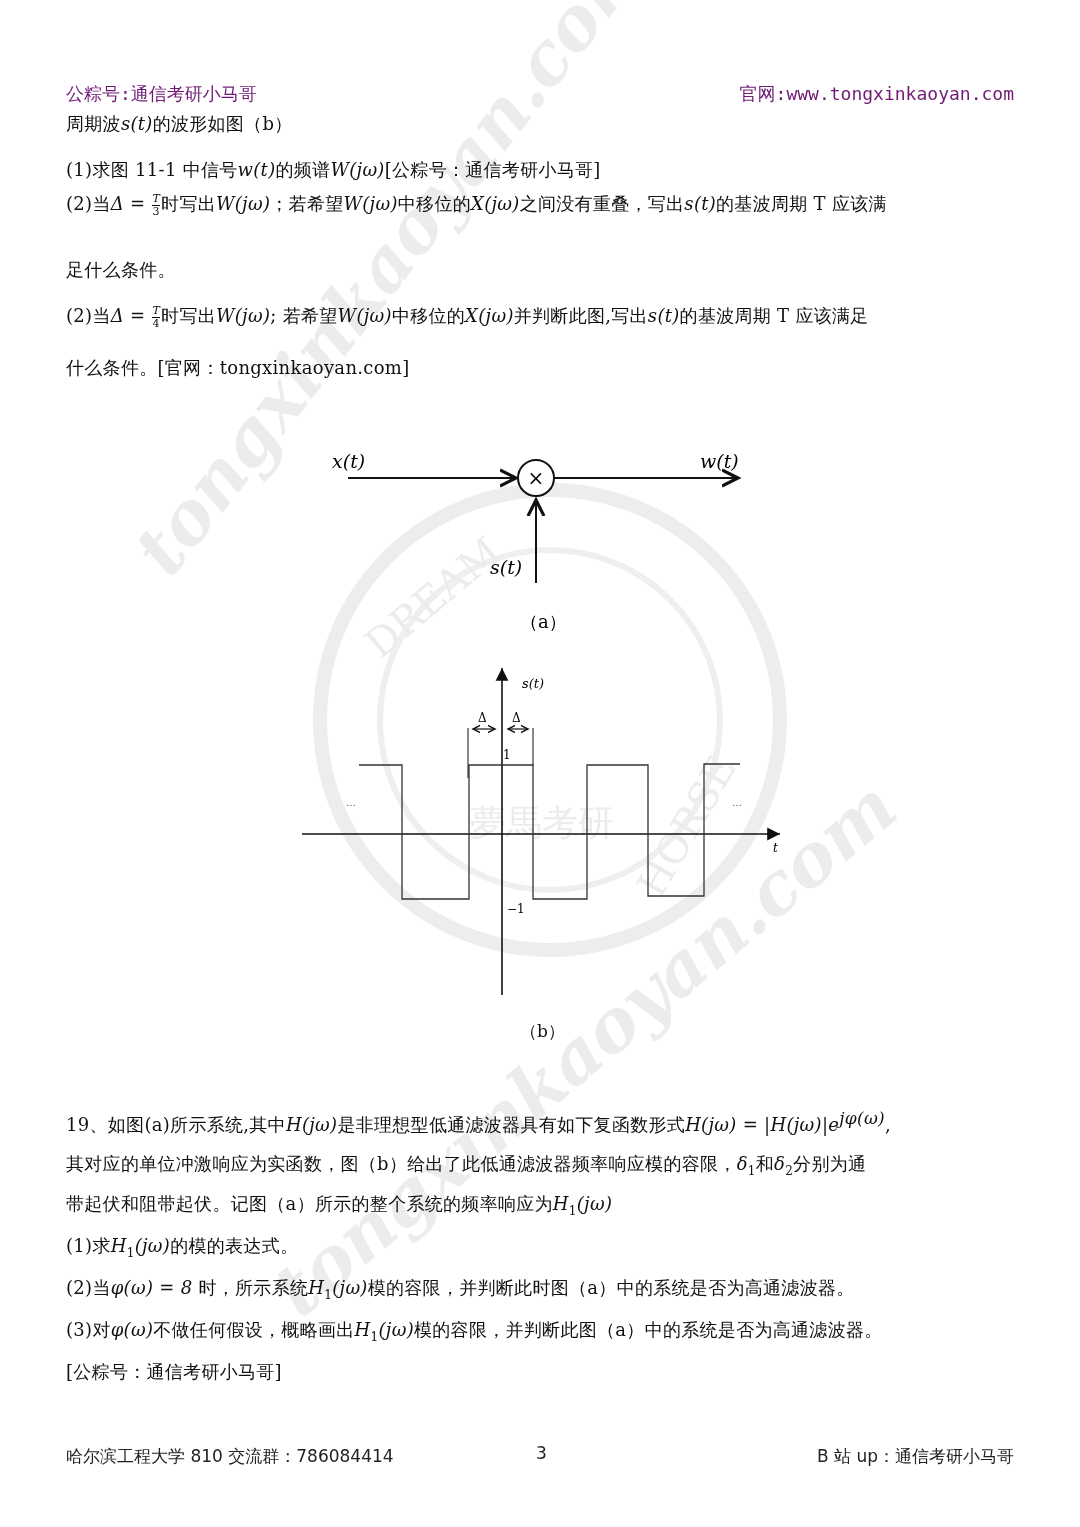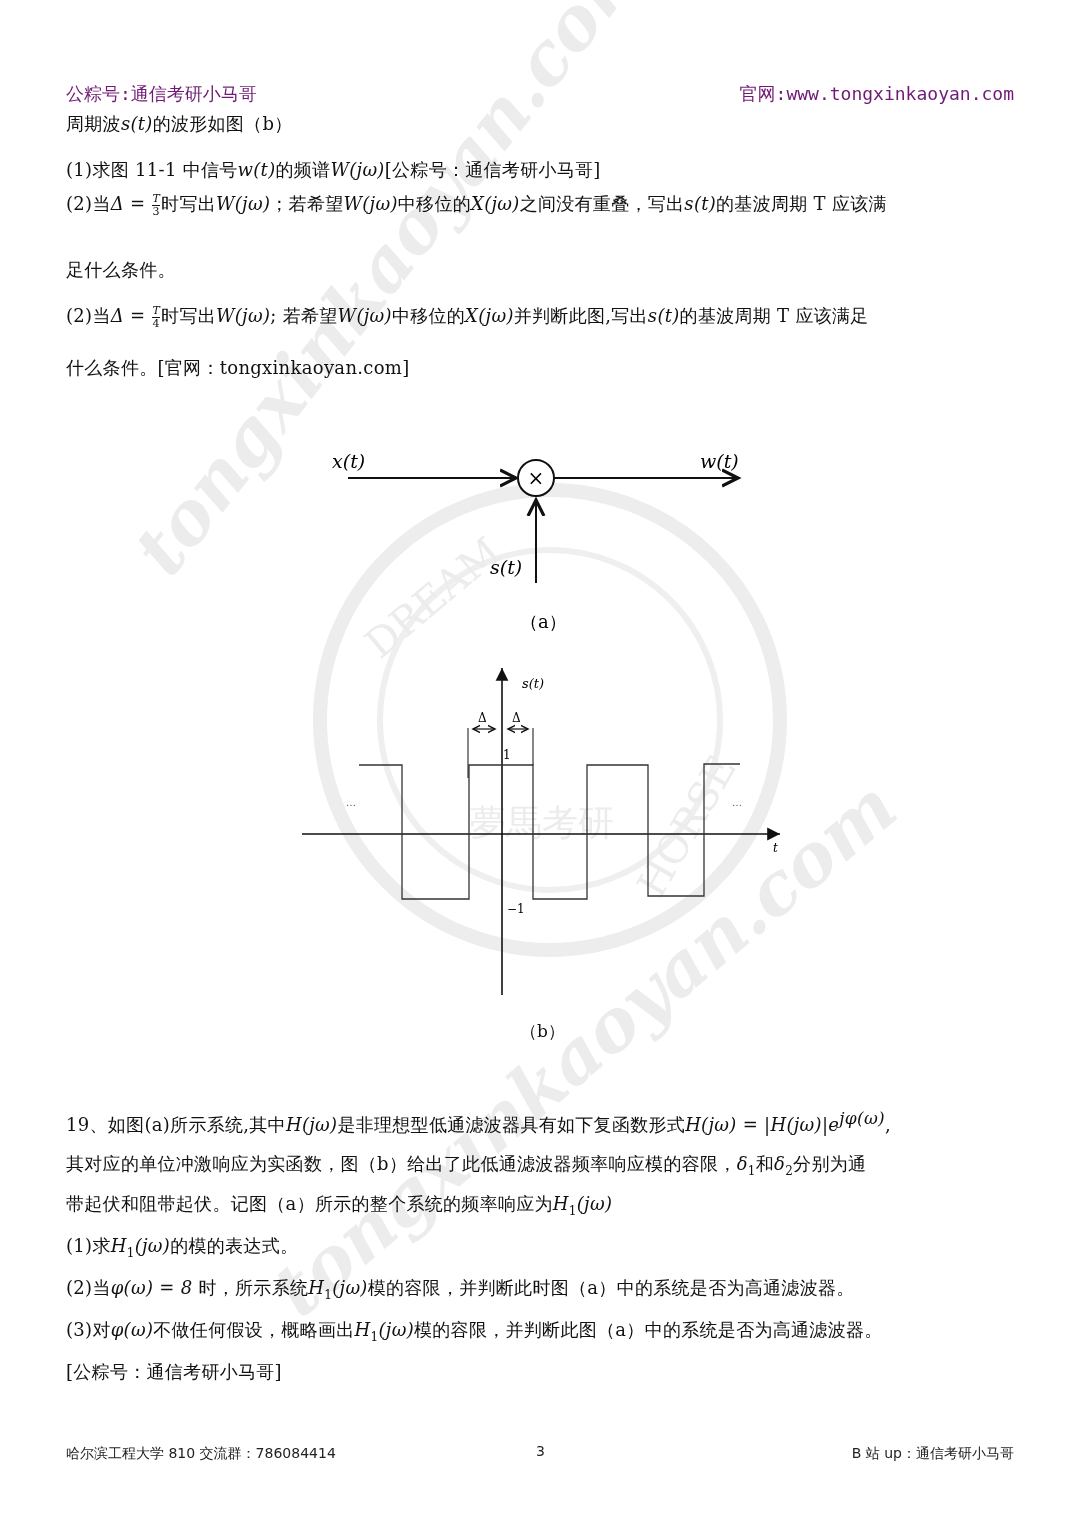--- a/index.html
+++ b/index.html
@@ -5,21 +5,21 @@
   html, body { margin: 0; padding: 0; background: #ffffff; }
   body { width: 1080px; height: 1527px; position: relative; overflow: hidden;
          font-family: "DejaVu Serif", "Liberation Serif", serif; color: #111; }
   .abs { position: absolute; }
   .hdr { font-family: "DejaVu Sans Mono", "Liberation Mono", monospace; font-size: 18px; color: #701a75; }
   .line { position: absolute; left: 66px; font-size: 18px; white-space: nowrap; letter-spacing: 0.3px; }
   .m { font-style: italic; font-family: "DejaVu Serif", "Liberation Serif", serif; }
   .frac { display: inline-block; vertical-align: middle; text-align: center; font-size: 11px; line-height: 12px; margin: 0 1px; }
   .frac span { display: block; }
   .frac .num { border-bottom: 1px solid #111; font-style: italic; }
-  .footer { font-family: "DejaVu Sans", "Liberation Sans", sans-serif; font-size: 14px; color: #222; text-align: center; }
+  .footer { font-family: "DejaVu Sans", "Liberation Sans", sans-serif; font-size: 17px; color: #222; text-align: center; }
   .wm-text { font-family: "DejaVu Serif", "Liberation Serif", serif; font-style: italic; font-weight: bold; fill: #ececec; }
   .caption { font-size: 17px; }
   svg text { font-family: "DejaVu Serif", "Liberation Serif", serif; }
 </style>
 </head>
 <body>
 
 <svg class="abs" style="left:0;top:0" width="1080" height="1527">
   <g>
     <circle cx="550" cy="720" r="230" fill="none" stroke="#ededed" stroke-width="14"></circle>

